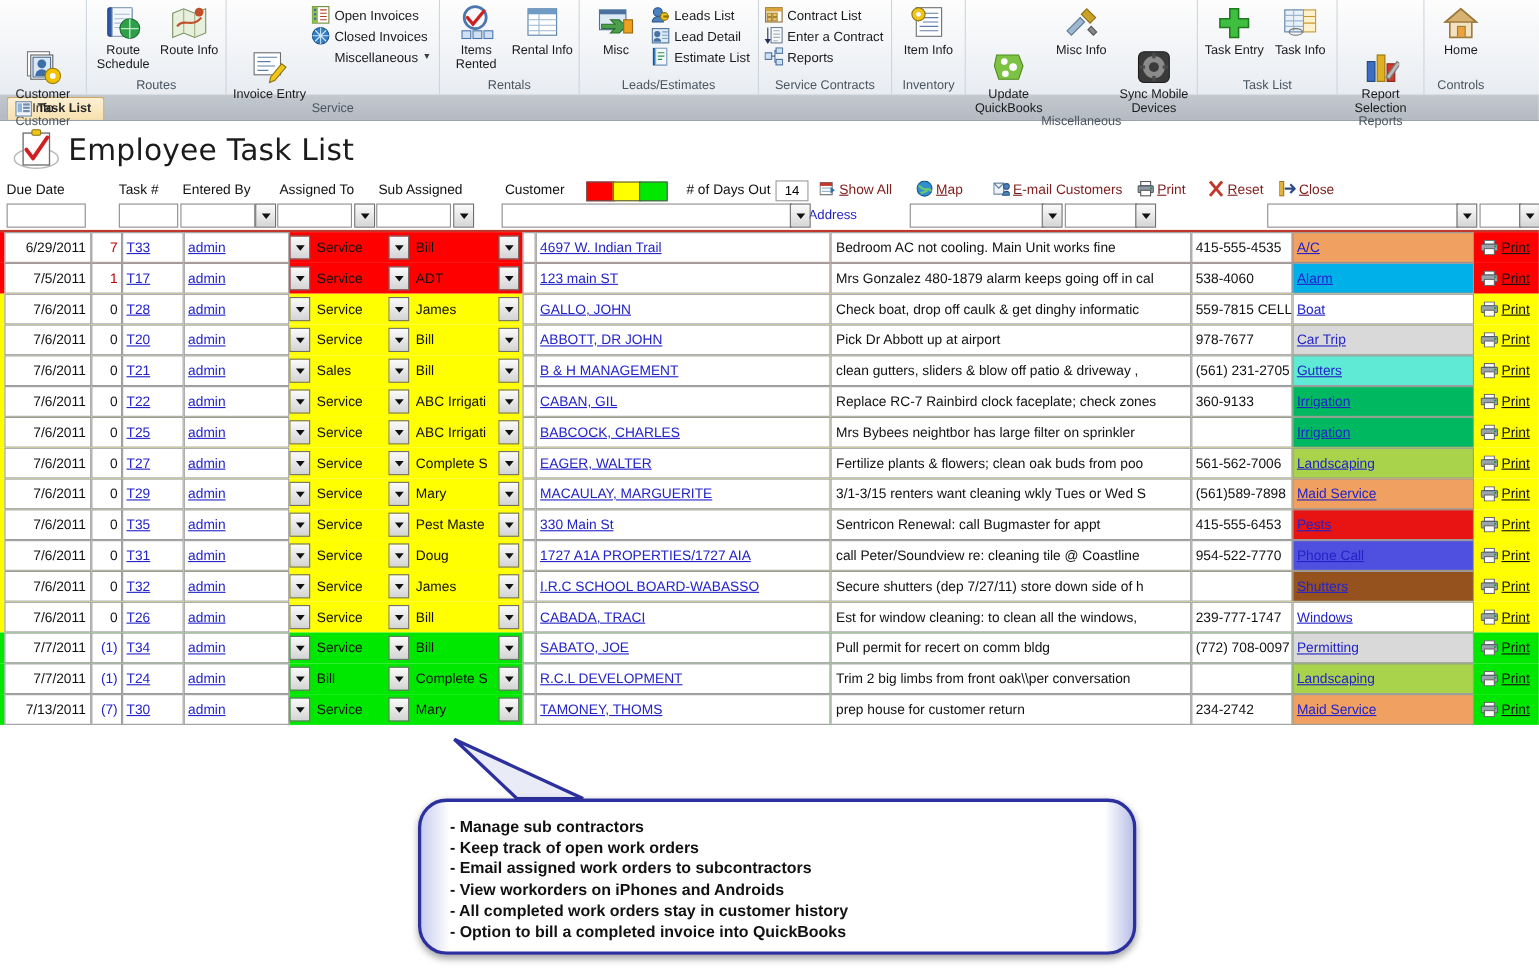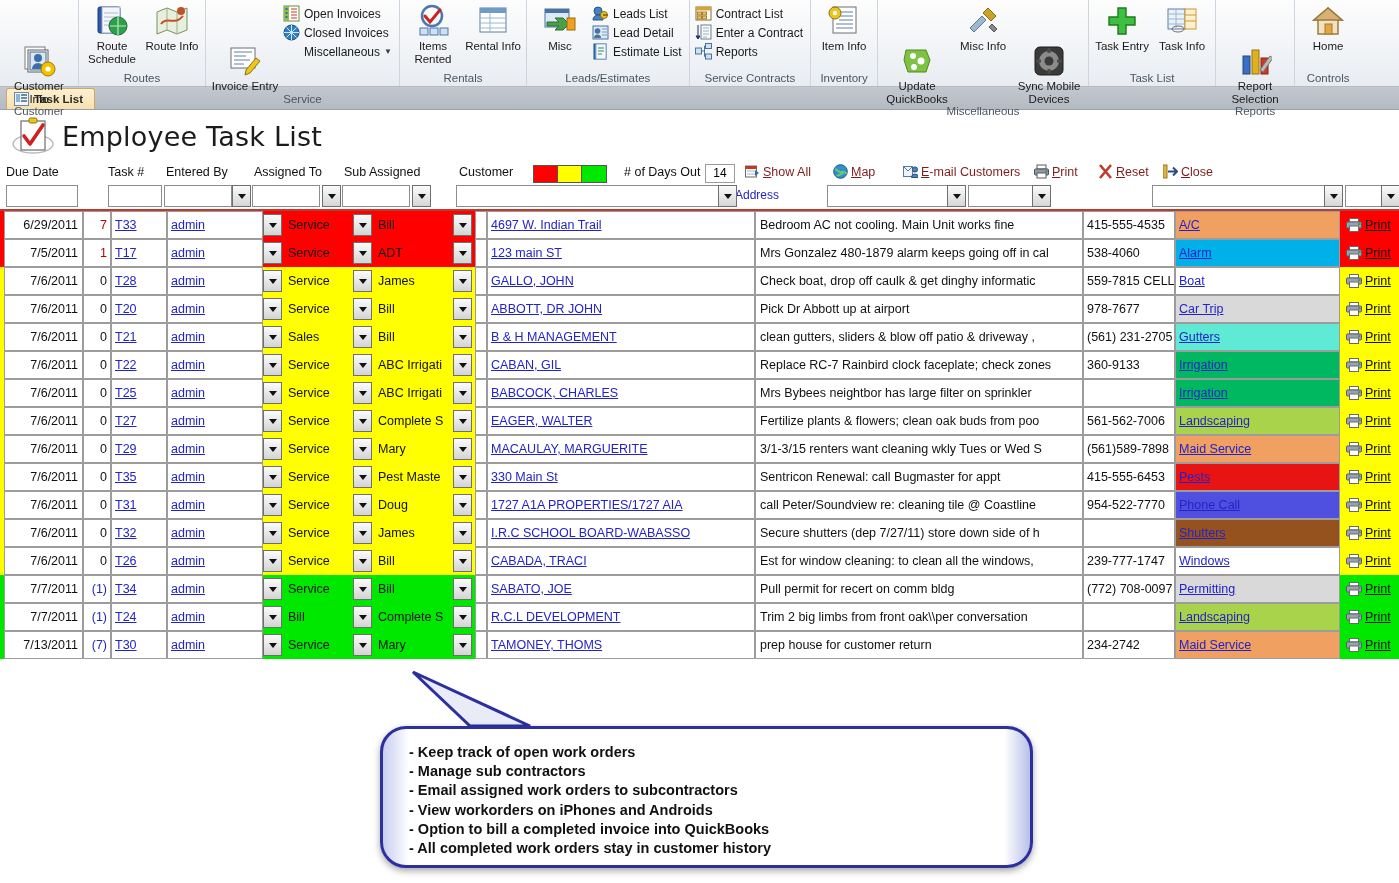--- a/index.html
+++ b/index.html
@@ -1252,19 +1252,19 @@
           </svg></span>
         <span class="printtxt">Print</span>
       </div>
     </div>
   </div>
 
 <svg id="tailsvg" width="1399" height="883" style="position:absolute;left:0;top:0;pointer-events:none;z-index:1;overflow:visible">
   <polygon points="413,672 530,726 470,726" fill="#e9ebf7" stroke="#2c2f9e" stroke-width="3"></polygon>
 </svg>
 <div id="callout" style="z-index:2">
+    <div class="cline">- Manage sub contractors</div>
     <div class="cline">- Keep track of open work orders</div>
-    <div class="cline">- Manage sub contractors</div>
     <div class="cline">- Email assigned work orders to subcontractors</div>
     <div class="cline">- View workorders on iPhones and Androids</div>
+    <div class="cline">- All completed work orders stay in customer history</div>
     <div class="cline">- Option to bill a completed invoice into QuickBooks</div>
-    <div class="cline">- All completed work orders stay in customer history</div>
   </div>
 
 </body></html>

